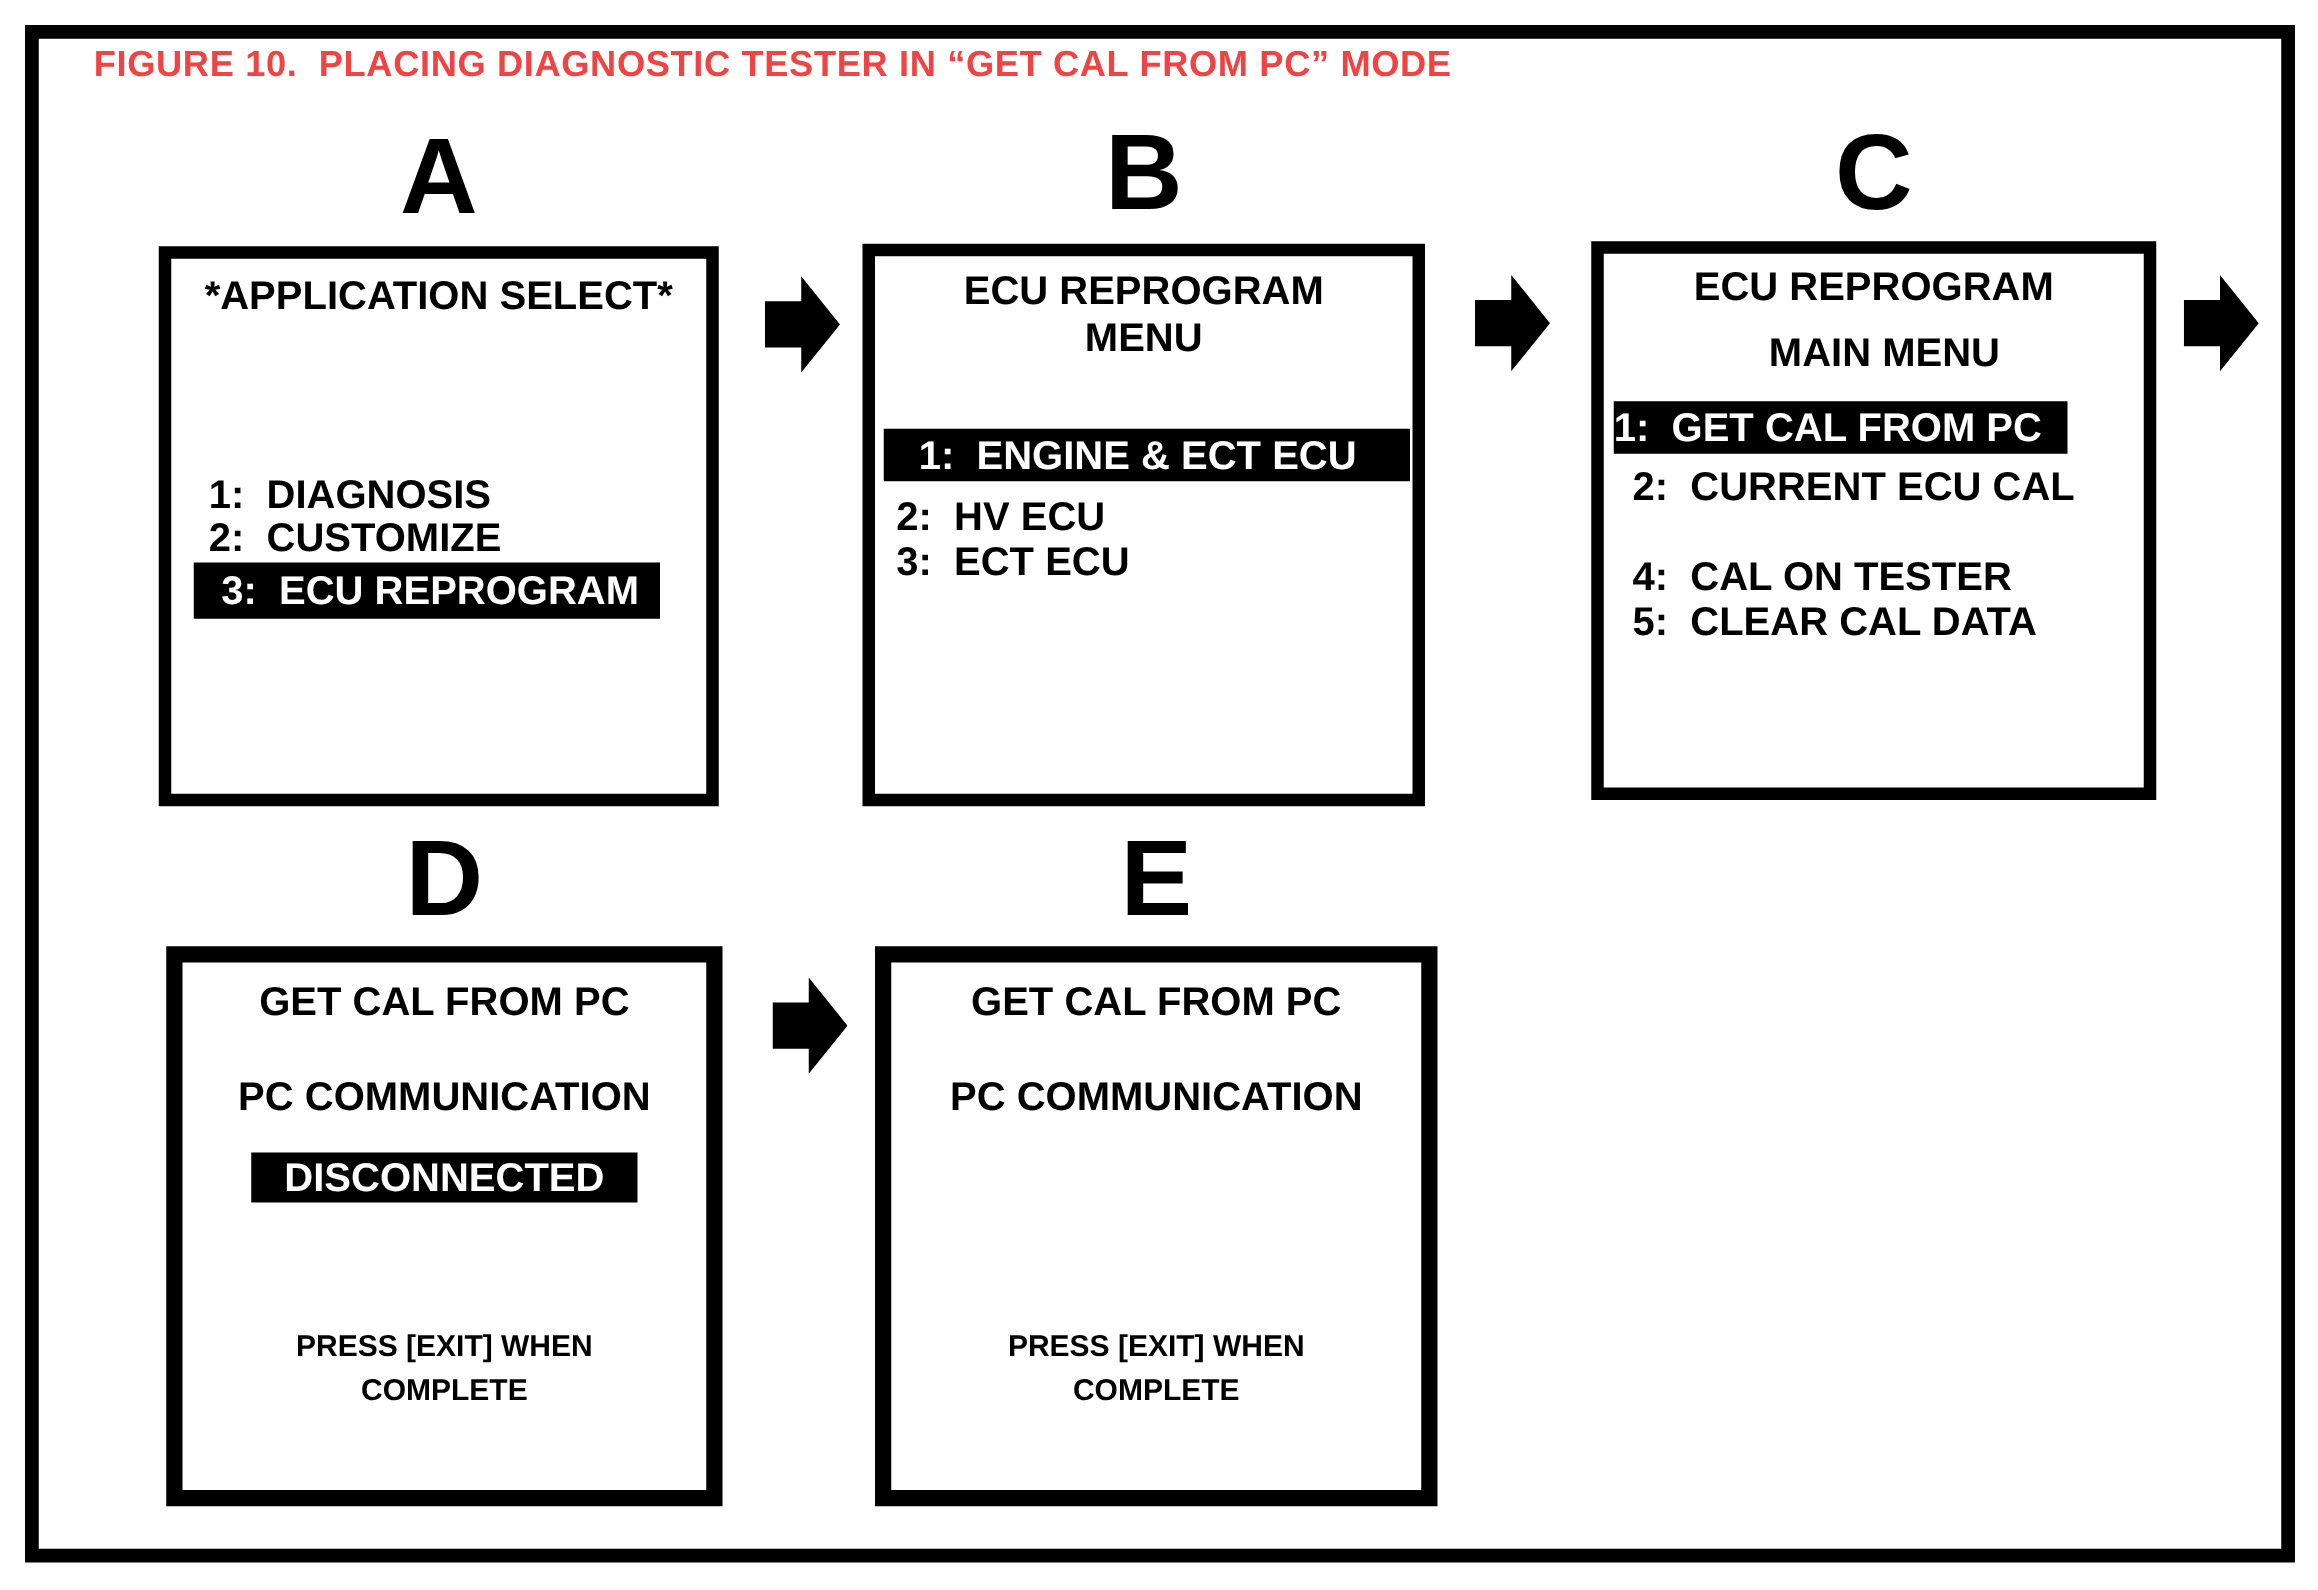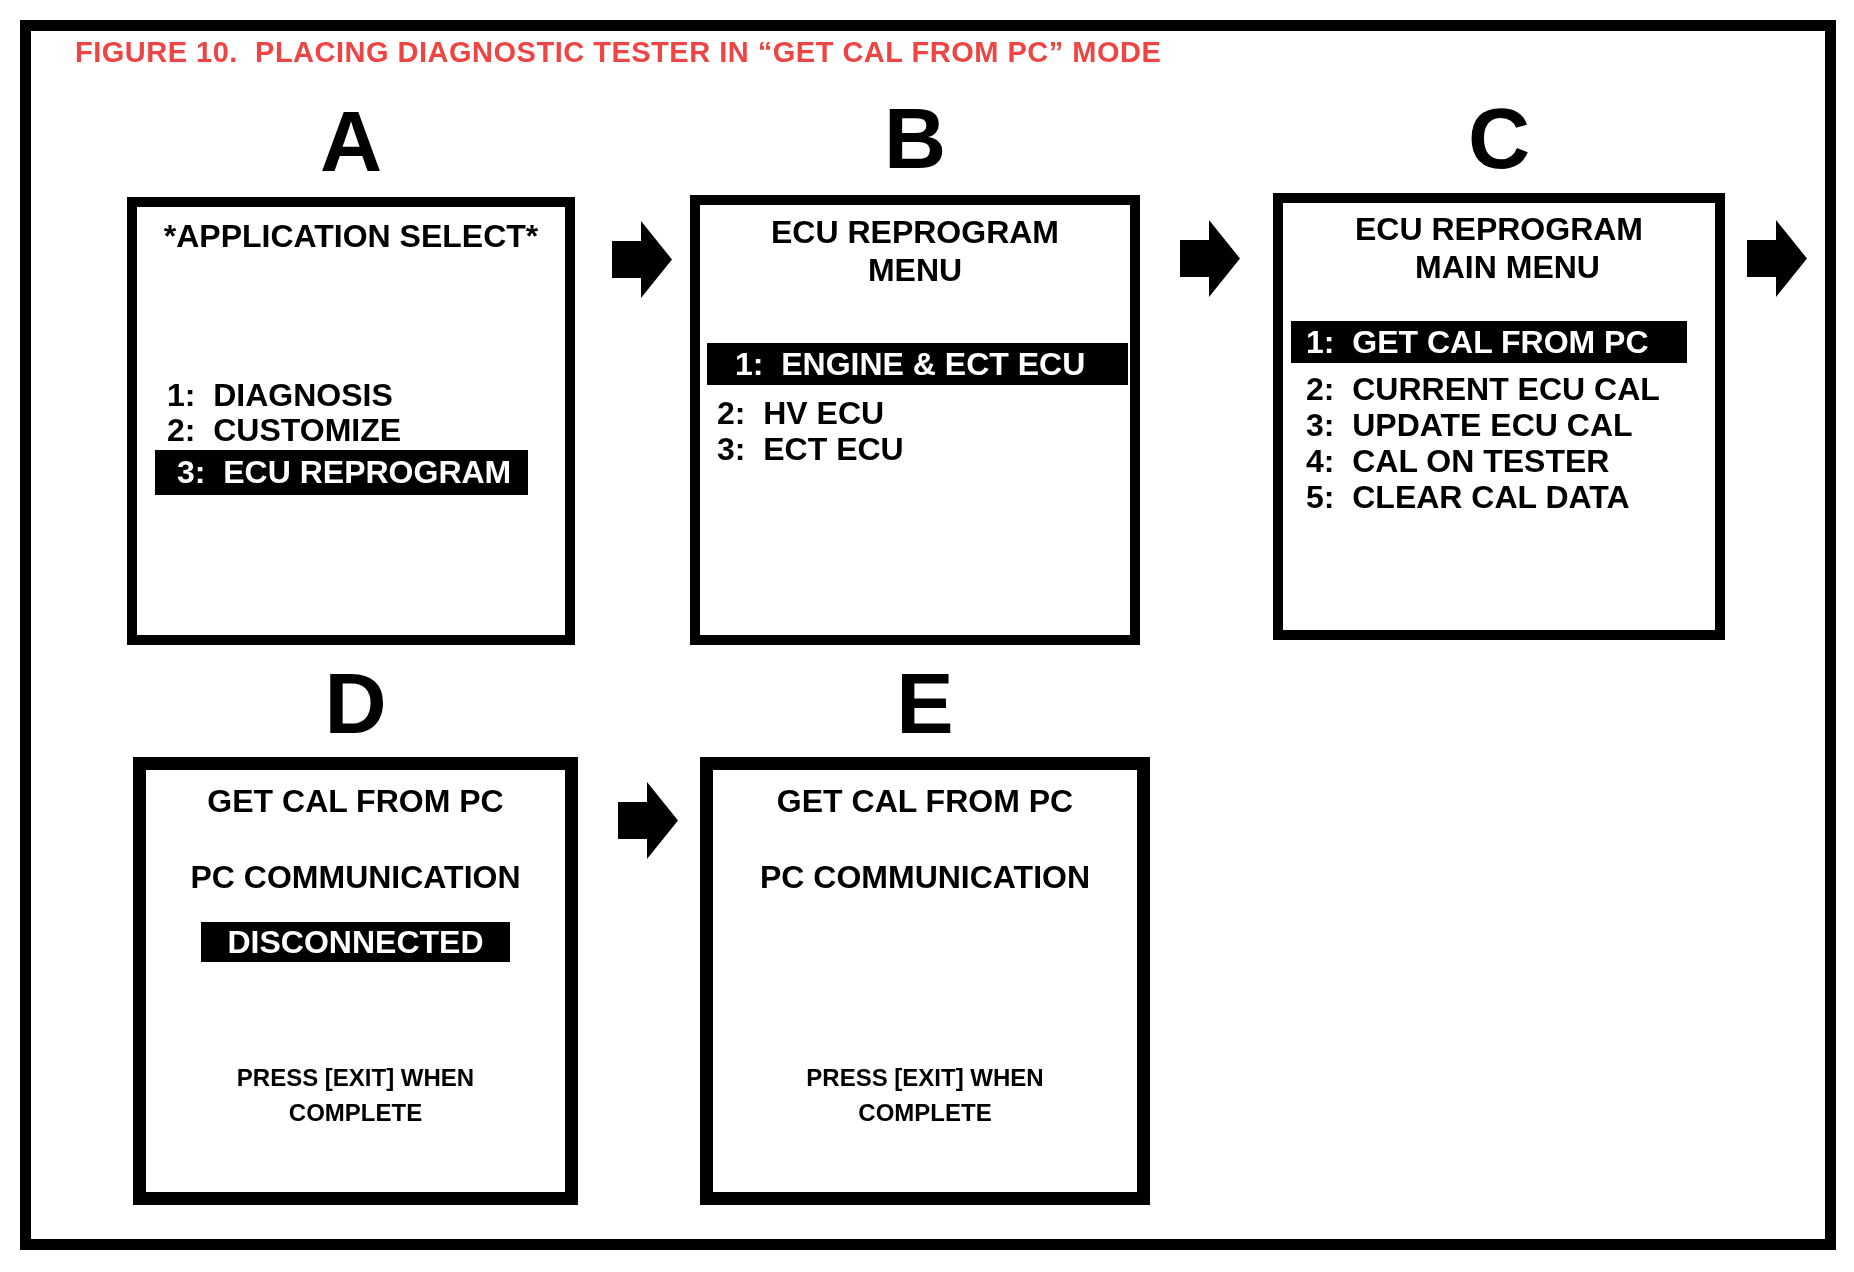--- a/index.html
+++ b/index.html
@@ -27,22 +27,22 @@
   .scr-a .s-title{top:10px;}
   .scr-a .it-0{top:170px;left:30px;}
   .scr-a .it-1{top:205px;left:30px;}
   .scr-a .it-2{top:243px;left:18px;width:373px;height:45px;padding-left:22px;}
   .scr-b .t1{top:8px;}
   .scr-b .t2{top:46px;}
   .scr-b .it-0{top:138px;left:7px;width:421px;height:42px;padding-left:28px;}
   .scr-b .it-1{top:190px;left:17px;}
   .scr-b .it-2{top:226px;left:17px;}
   .scr-c .t1{top:7px;}
-  .scr-c .t2{top:45px;margin-left:17px;}
-  .scr-c .it-0{top:118px;left:8px;width:396px;height:42px;padding-left:15px;}
+  .scr-c .t2{top:60px;margin-left:17px;}
+  .scr-c .it-0{top:118px;left:8px;width:363px;height:42px;}
   .scr-c .it-1{top:168px;left:23px;}
   .scr-c .it-2{top:204px;left:23px;}
   .scr-c .it-3{top:240px;left:23px;}
   .scr-c .it-4{top:276px;left:23px;}
   .pcscreen .l1{top:12px;}
   .pcscreen .l2{top:88px;}
   .pcscreen .status-wrap{position:absolute;top:152px;left:0;right:0;text-align:center;}
   .pcscreen .status{display:inline-block;background:#000;color:#fff;font-size:32px;line-height:40px;
                     padding:0 26px;white-space:pre;}
   .pcscreen .footer{position:absolute;top:290px;left:0;right:0;text-align:center;
@@ -87,21 +87,20 @@
 
   <svg class="arrow ar-2" viewBox="0 0 60 77">
     <polygon points="0,20 29,20 29,0 60,38.5 29,77 29,57 0,57" fill="#000"></polygon>
   </svg>
 
   <div class="screen scr-c">
     <div class="line t1">ECU REPROGRAM</div>
     <div class="line t2">MAIN MENU</div>
     <div class="hl-bar it-0">1:  GET CAL FROM PC</div>
     <div class="item it-1">2:  CURRENT ECU CAL</div>
-    <div class="item it-2">3:  UPDATE ECU CAL</div>
     <div class="item it-3">4:  CAL ON TESTER</div>
     <div class="item it-4">5:  CLEAR CAL DATA</div>
   </div>
 
   <svg class="arrow ar-3" viewBox="0 0 60 77">
     <polygon points="0,20 29,20 29,0 60,38.5 29,77 29,57 0,57" fill="#000"></polygon>
   </svg>
 
   <div class="screen scr-d pcscreen">
     <div class="line l1">GET CAL FROM PC</div>

